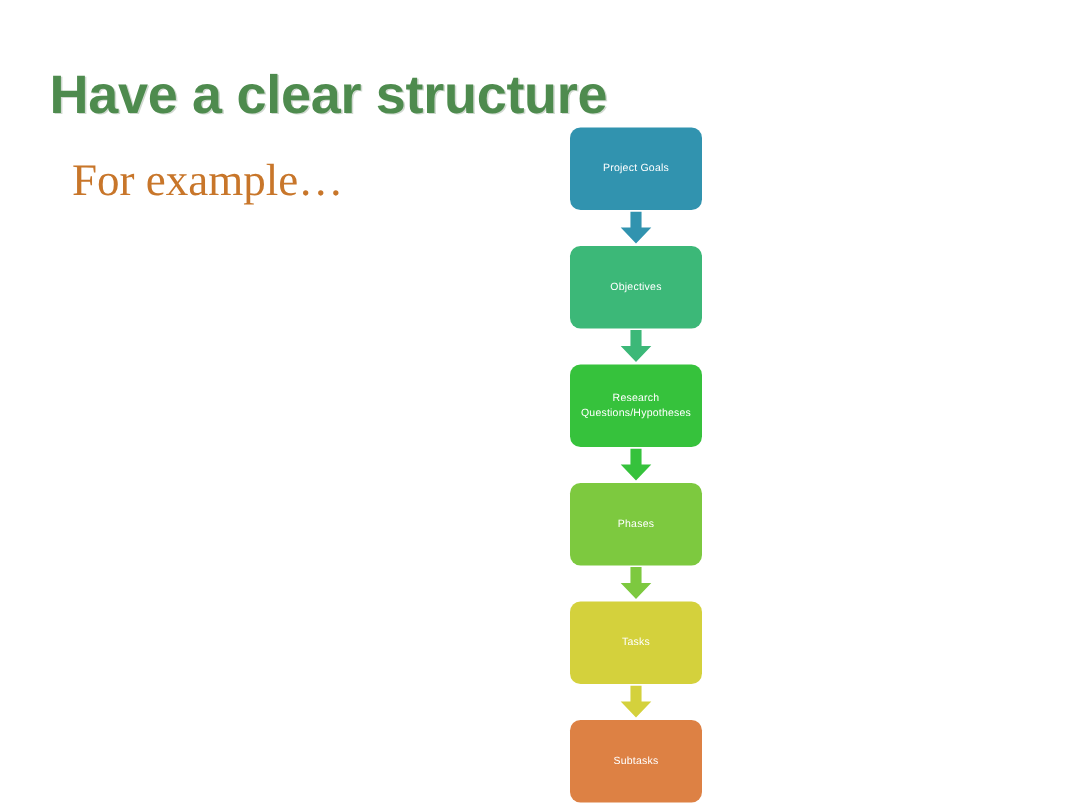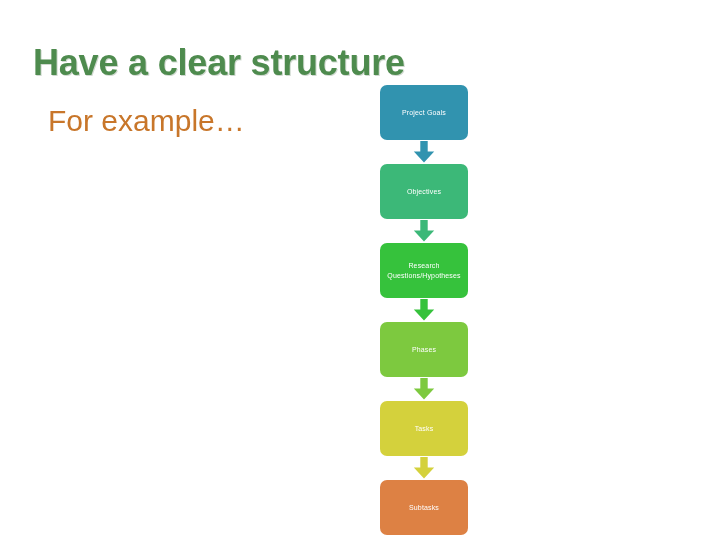--- a/index.html
+++ b/index.html
@@ -44,20 +44,21 @@
   #slide-subtitle {
     position: absolute;
     left: 48px;
     top: 104px;
     width: 320px;
     font-size: 30px;
     font-weight: normal;
     color: #C8762A;
     line-height: 1.15;
     white-space: nowrap;
+    font-family: Liberation Serif, serif;
   }
 
   
   #flowchart {
     position: absolute;
     left: 380px;
     top: 85px;
     width: 88px;
   }
 

